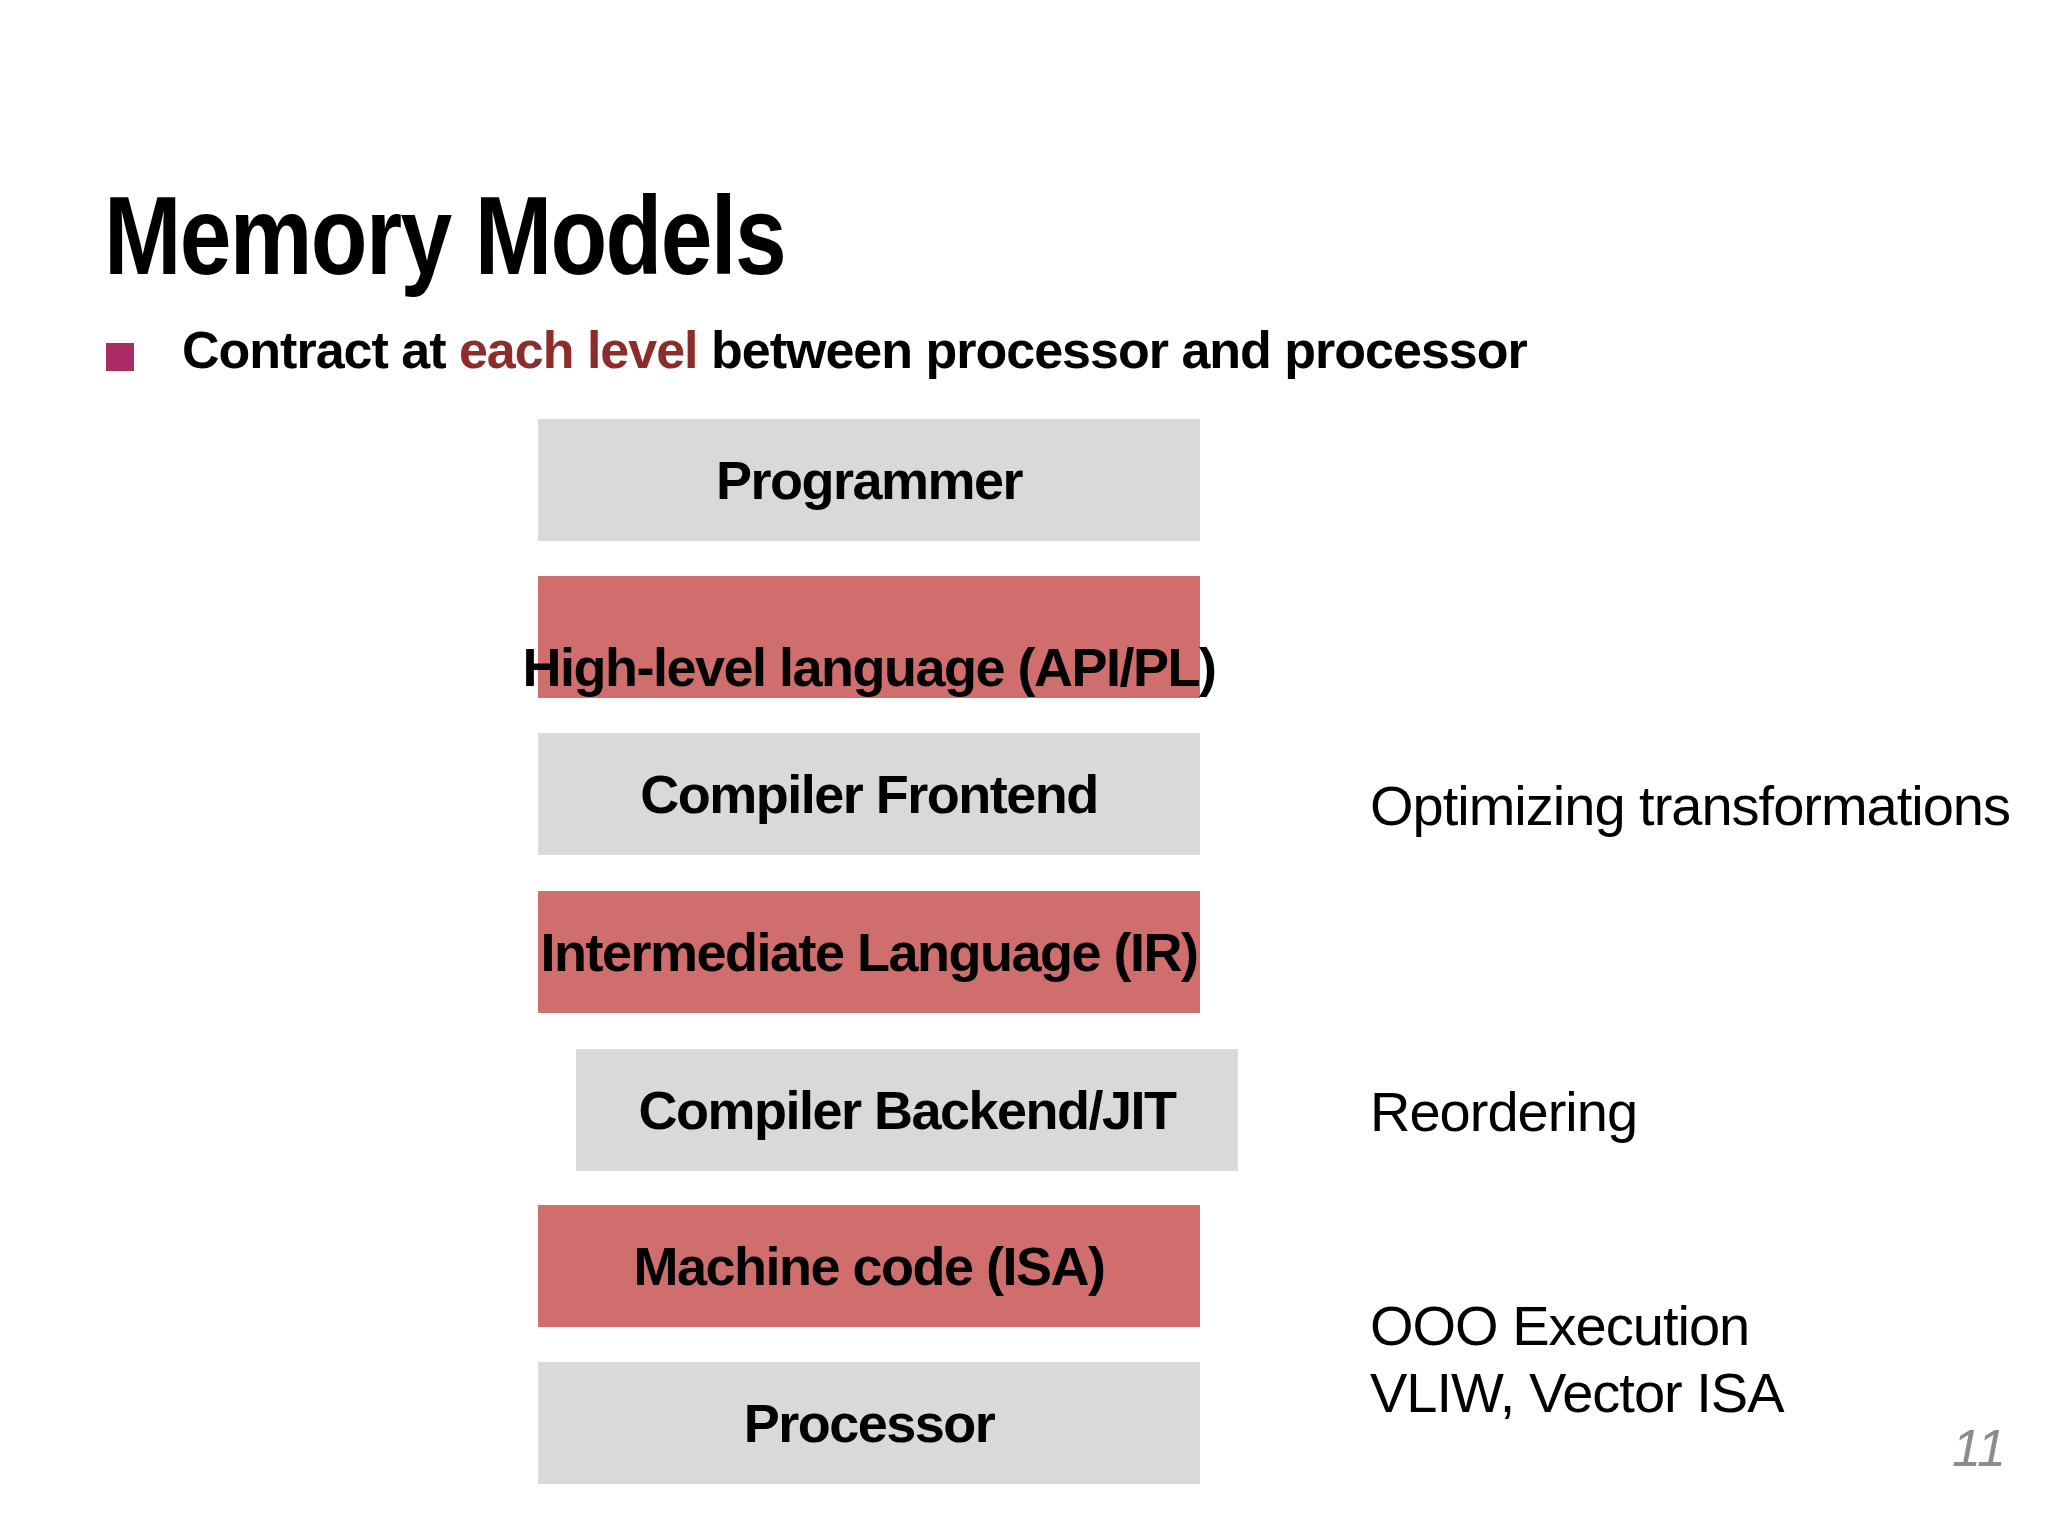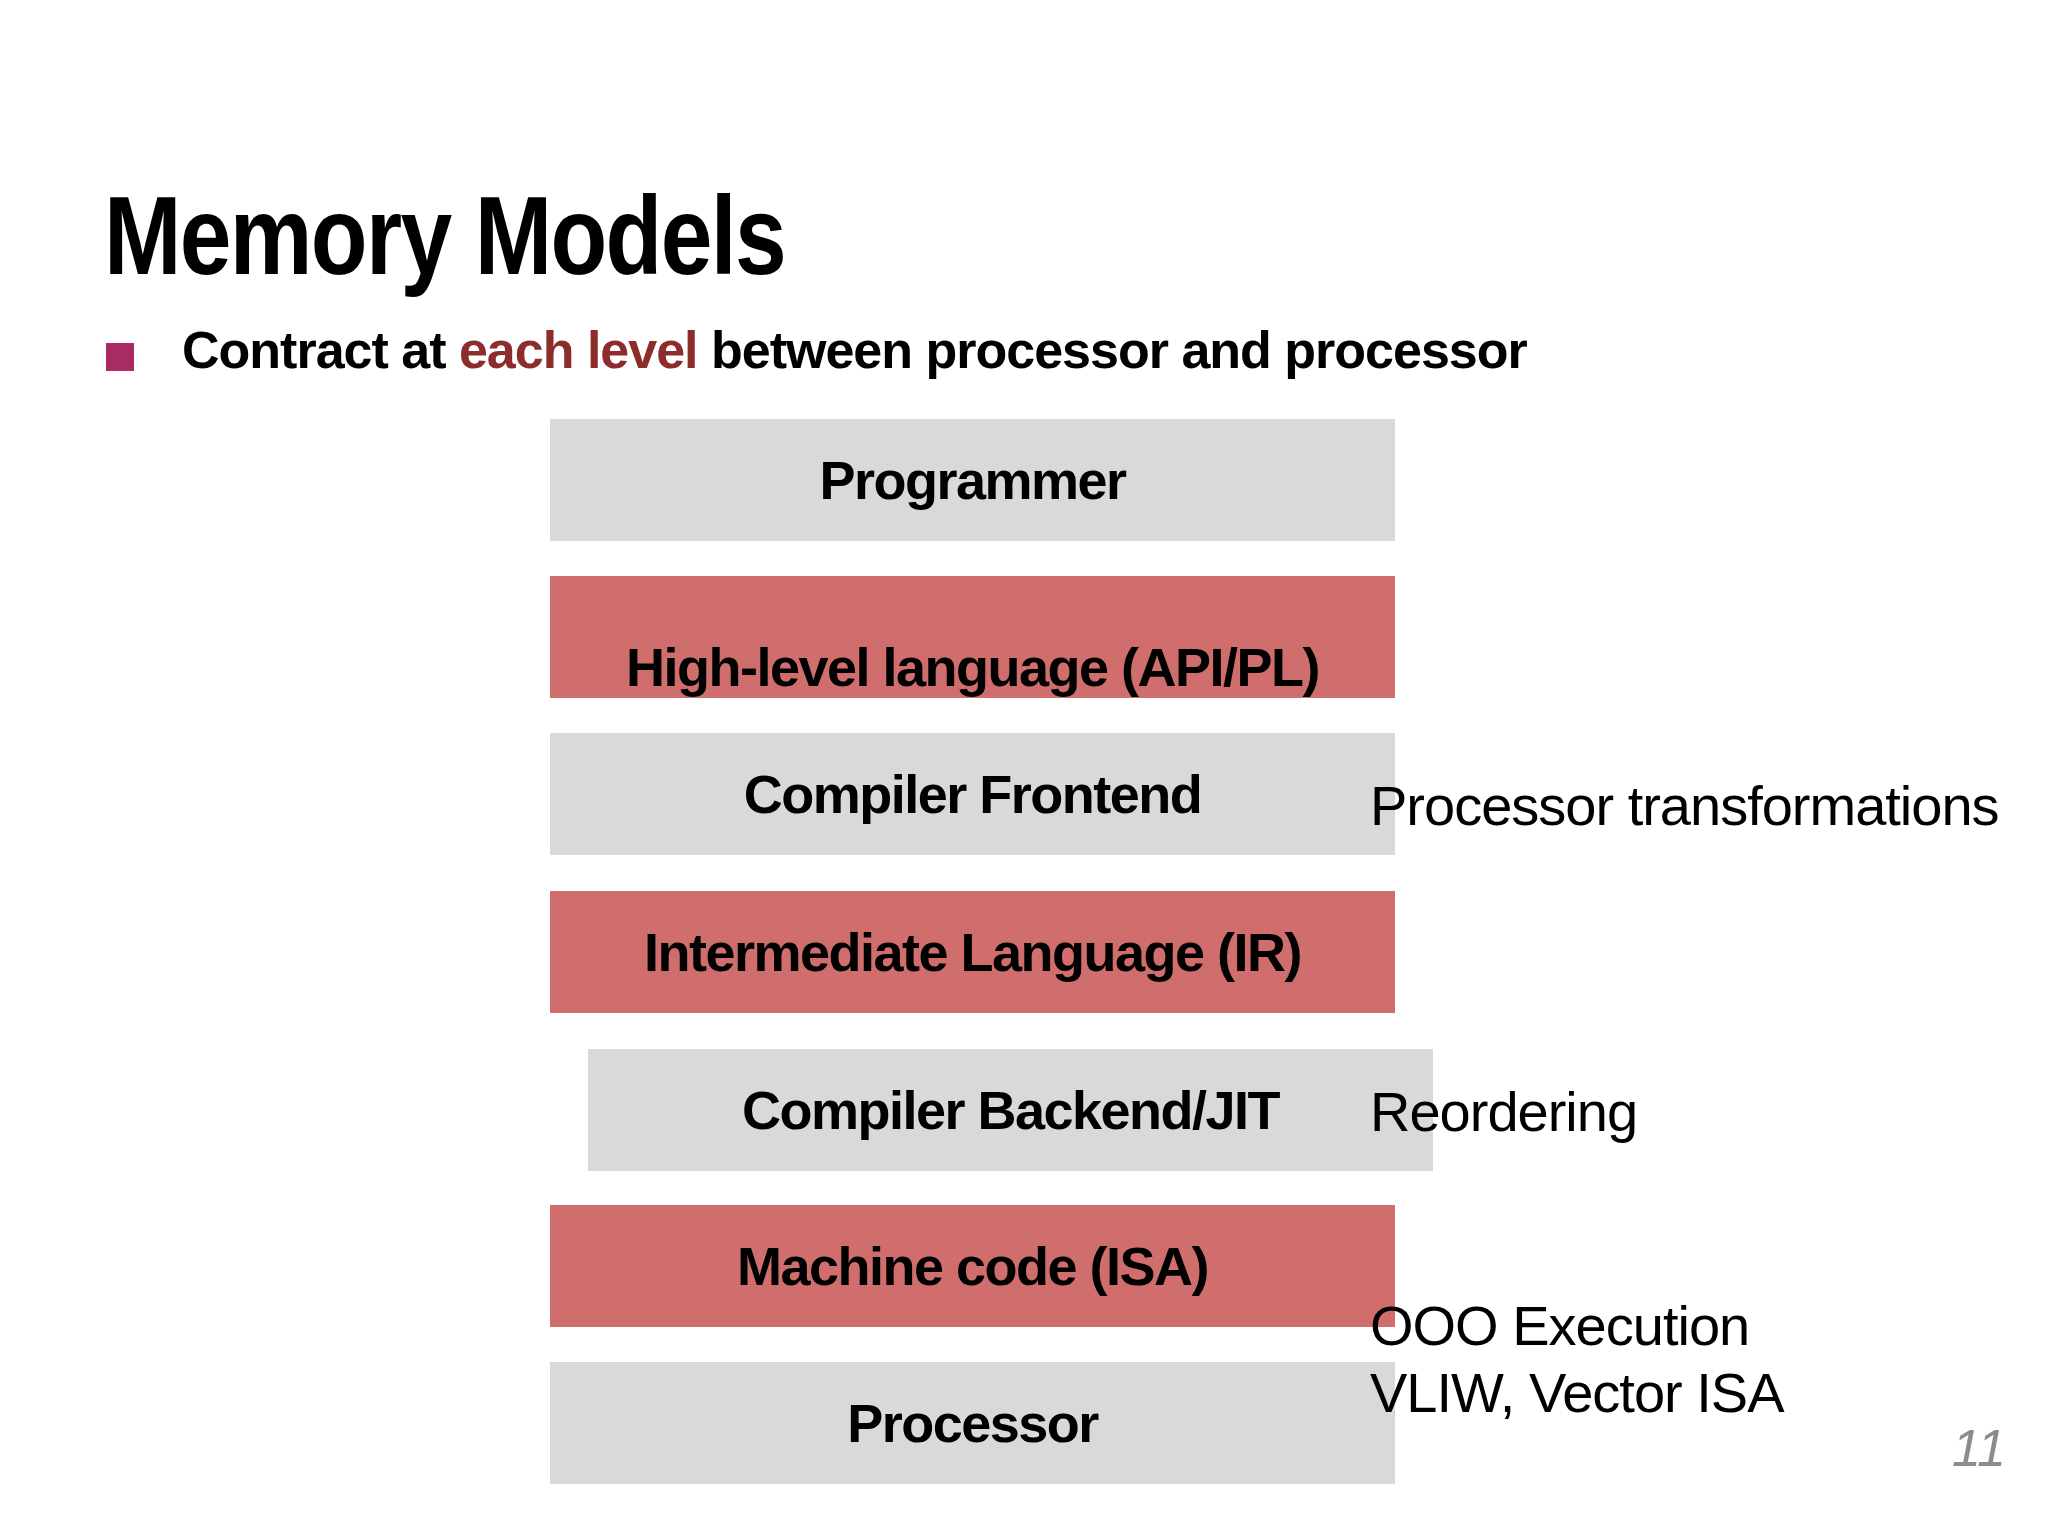--- a/index.html
+++ b/index.html
@@ -44,22 +44,22 @@
     font-weight: 700;
     line-height: 52px;
     letter-spacing: -1px;
     white-space: nowrap;
   }
   .bullet-text .hl { color: var(--highlight-text, #8C2D2B); }
 
   
   .box {
     position: absolute;
-    left: 550px;
-    width: 845px;
+    left: 538px;
+    width: 662px;
     height: 122px;
     display: flex;
     align-items: center;
     justify-content: center;
   }
   .box span {
     font-size: 54px;
     font-weight: 700;
     letter-spacing: -1.5px;
     white-space: nowrap;
@@ -124,21 +124,21 @@
   <div class="box b4 gray">
     <span>Compiler Backend/JIT</span>
   </div>
   <div class="box b5 red">
     <span>Machine code (ISA)</span>
   </div>
   <div class="box b6 gray">
     <span>Processor</span>
   </div>
 
-  <div class="anno a1">Processor transformations</div>
+  <div class="anno a1">Optimizing transformations</div>
 
   <div class="anno a2">Reordering</div>
 
   <div class="anno a3">
     <div>OOO Execution</div>
     <div>VLIW, Vector ISA</div>
   </div>
 
   <div class="page-number">11</div>
 

